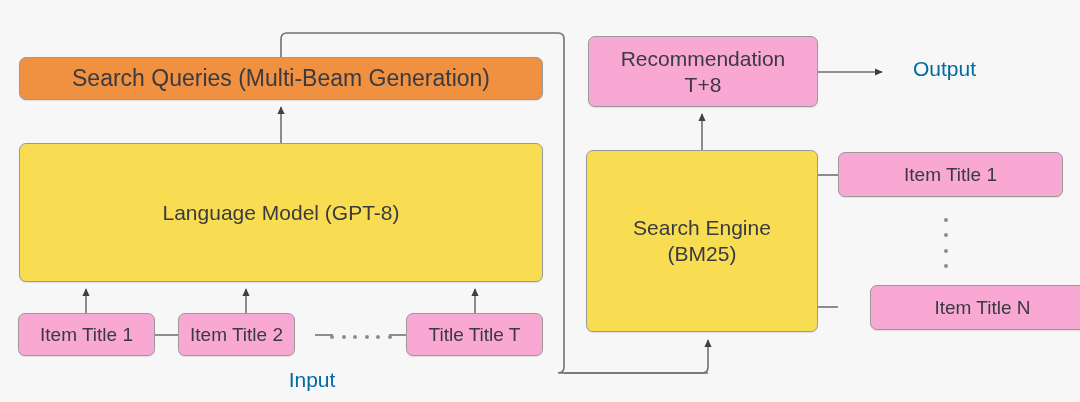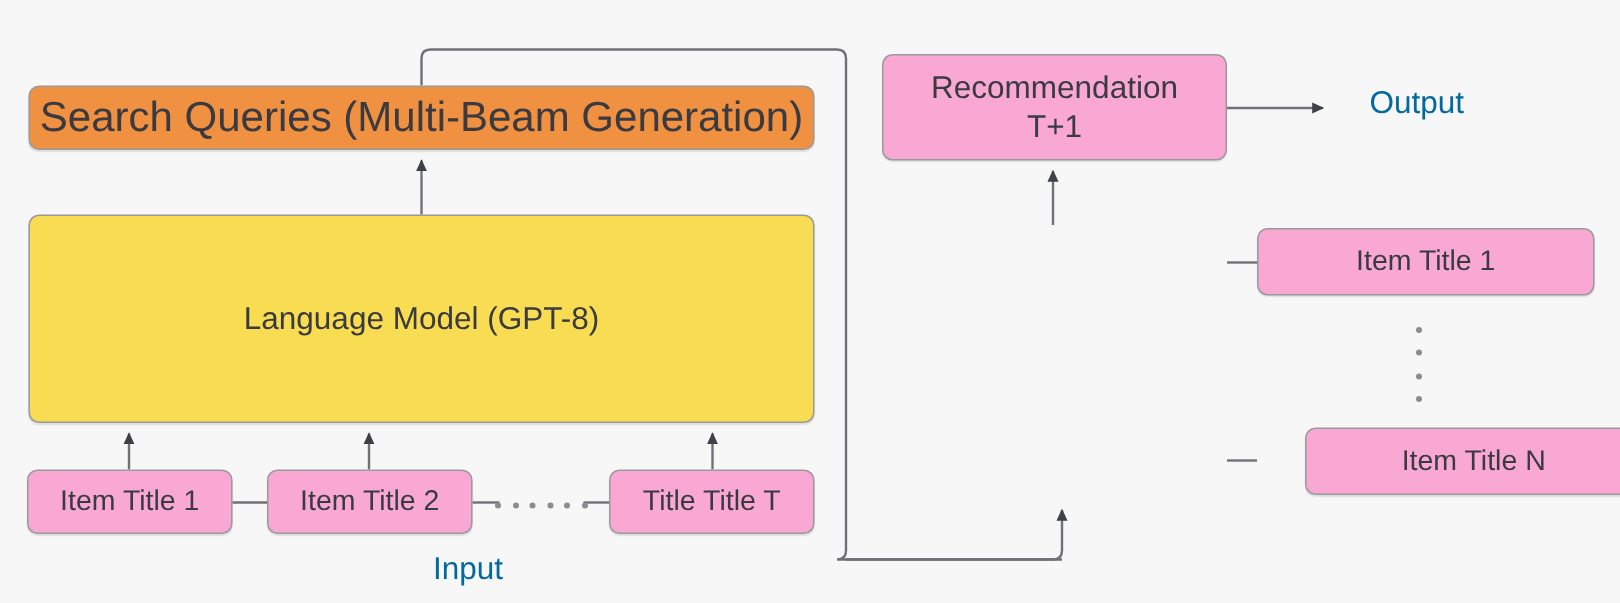--- a/index.html
+++ b/index.html
@@ -42,24 +42,24 @@
   .tan    { background: #f9a8d4; }
 
   .label {
     position: absolute;
     color: #0369a1;
     z-index: 2;
     white-space: nowrap;
   }
 
   
-  #node-search-queries { left: 19px;  top: 57px;  width: 524px; height: 43px;  font-size: 28px; }
+  #node-search-queries { left: 19px;  top: 57px;  width: 524px; height: 43px;  font-size: 23px; }
   #node-language-model { left: 19px;  top: 143px; width: 524px; height: 139px; font-size: 21px; }
   #node-item-1         { left: 18px;  top: 313px; width: 137px; height: 43px;  font-size: 19px; }
-  #node-item-2         { left: 178px; top: 313px; width: 137px; height: 43px;  font-size: 19px; }
+  #node-item-2         { left: 178px; top: 313px; width: 117px; height: 43px;  font-size: 19px; }
   #node-item-t         { left: 406px; top: 313px; width: 137px; height: 43px;  font-size: 19px; }
   #label-input         { left: 0px;   top: 368px; width: 560px; text-align: center; font-size: 21px; margin-left: 32px; }
 
   
   #node-recommendation { left: 588px; top: 36px;  width: 230px; height: 71px;  font-size: 21px; }
   #node-search-engine  { left: 586px; top: 150px; width: 232px; height: 182px; font-size: 21px; }
   #node-ritem-1        { left: 838px; top: 152px; width: 225px; height: 45px;  font-size: 19px; }
   #node-ritem-n        { left: 838px; top: 285px; width: 225px; height: 45px;  font-size: 19px; margin-left: 32px; }
   #label-output        { left: 913px; top: 57px;  font-size: 21px; }
 
@@ -161,24 +161,30 @@
 
   <div class="node tan" id="node-item-t">
     <span>Title Title T</span>
   </div>
 
   <div class="label" id="label-input">Input</div>
 
   <div class="node tan" id="node-recommendation">
     <div>
       <div>Recommendation</div>
-      <div>T+1</div>
+      <div>T+8</div>
     </div>
   </div>
 
+  <div class="node yellow" id="node-search-engine">
+    <div>
+      <div>Search Engine</div>
+      <div>(BM25)</div>
+    </div>
+  </div>
 
   <div class="node tan" id="node-ritem-1">
     <span>Item Title 1</span>
   </div>
 
   <div id="vdots">
     <span></span>
     <span></span>
     <span></span>
     <span></span>

